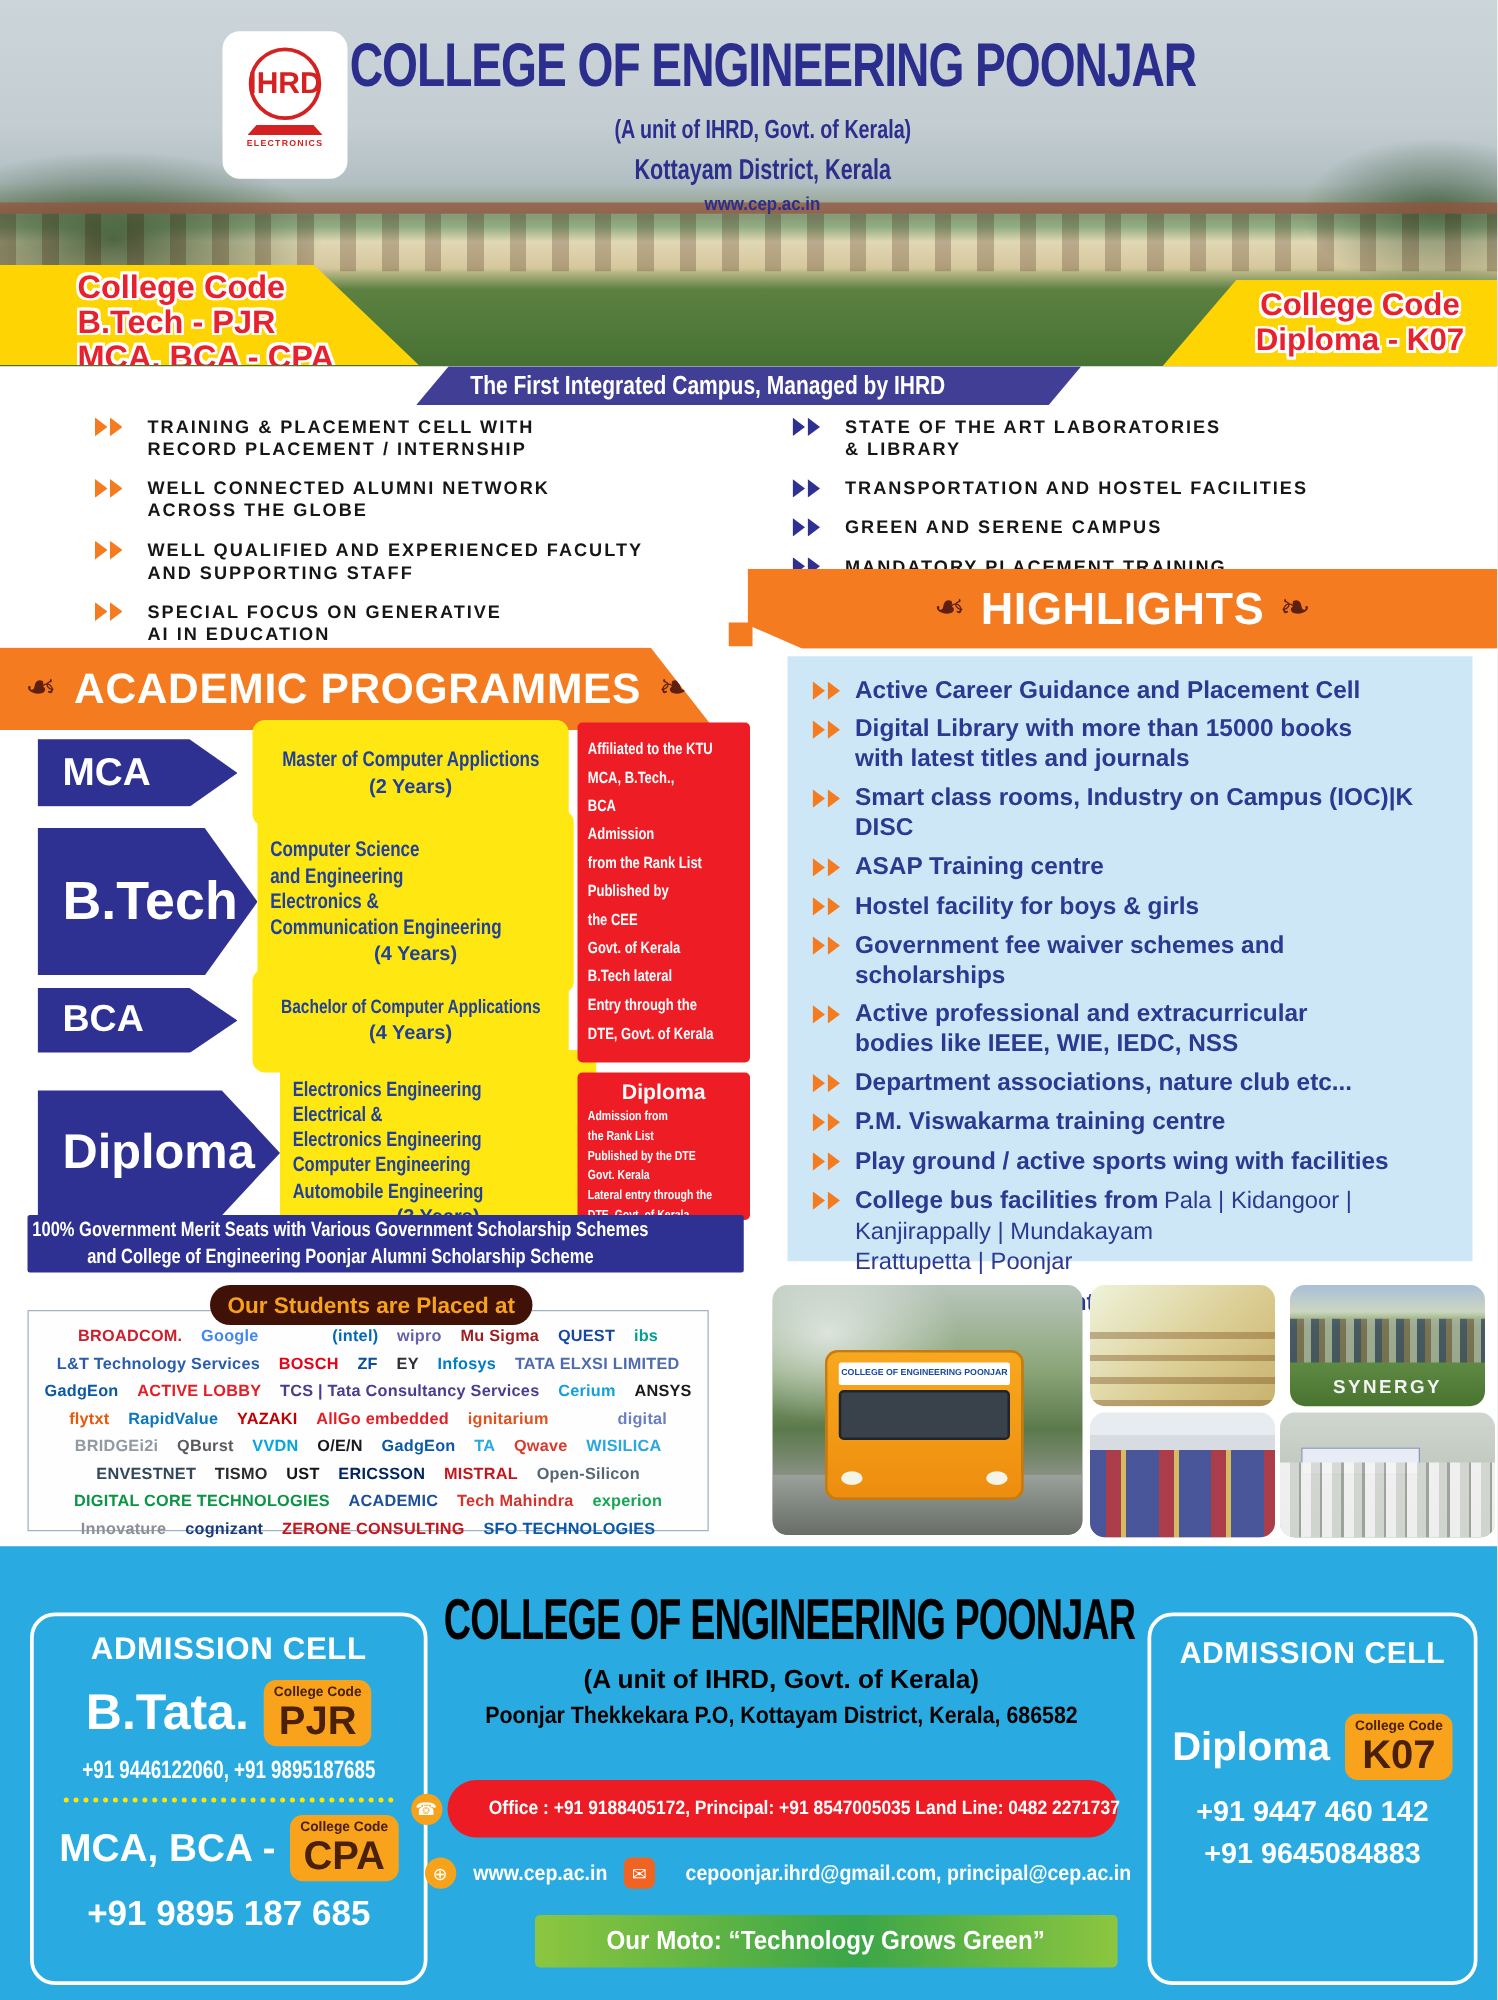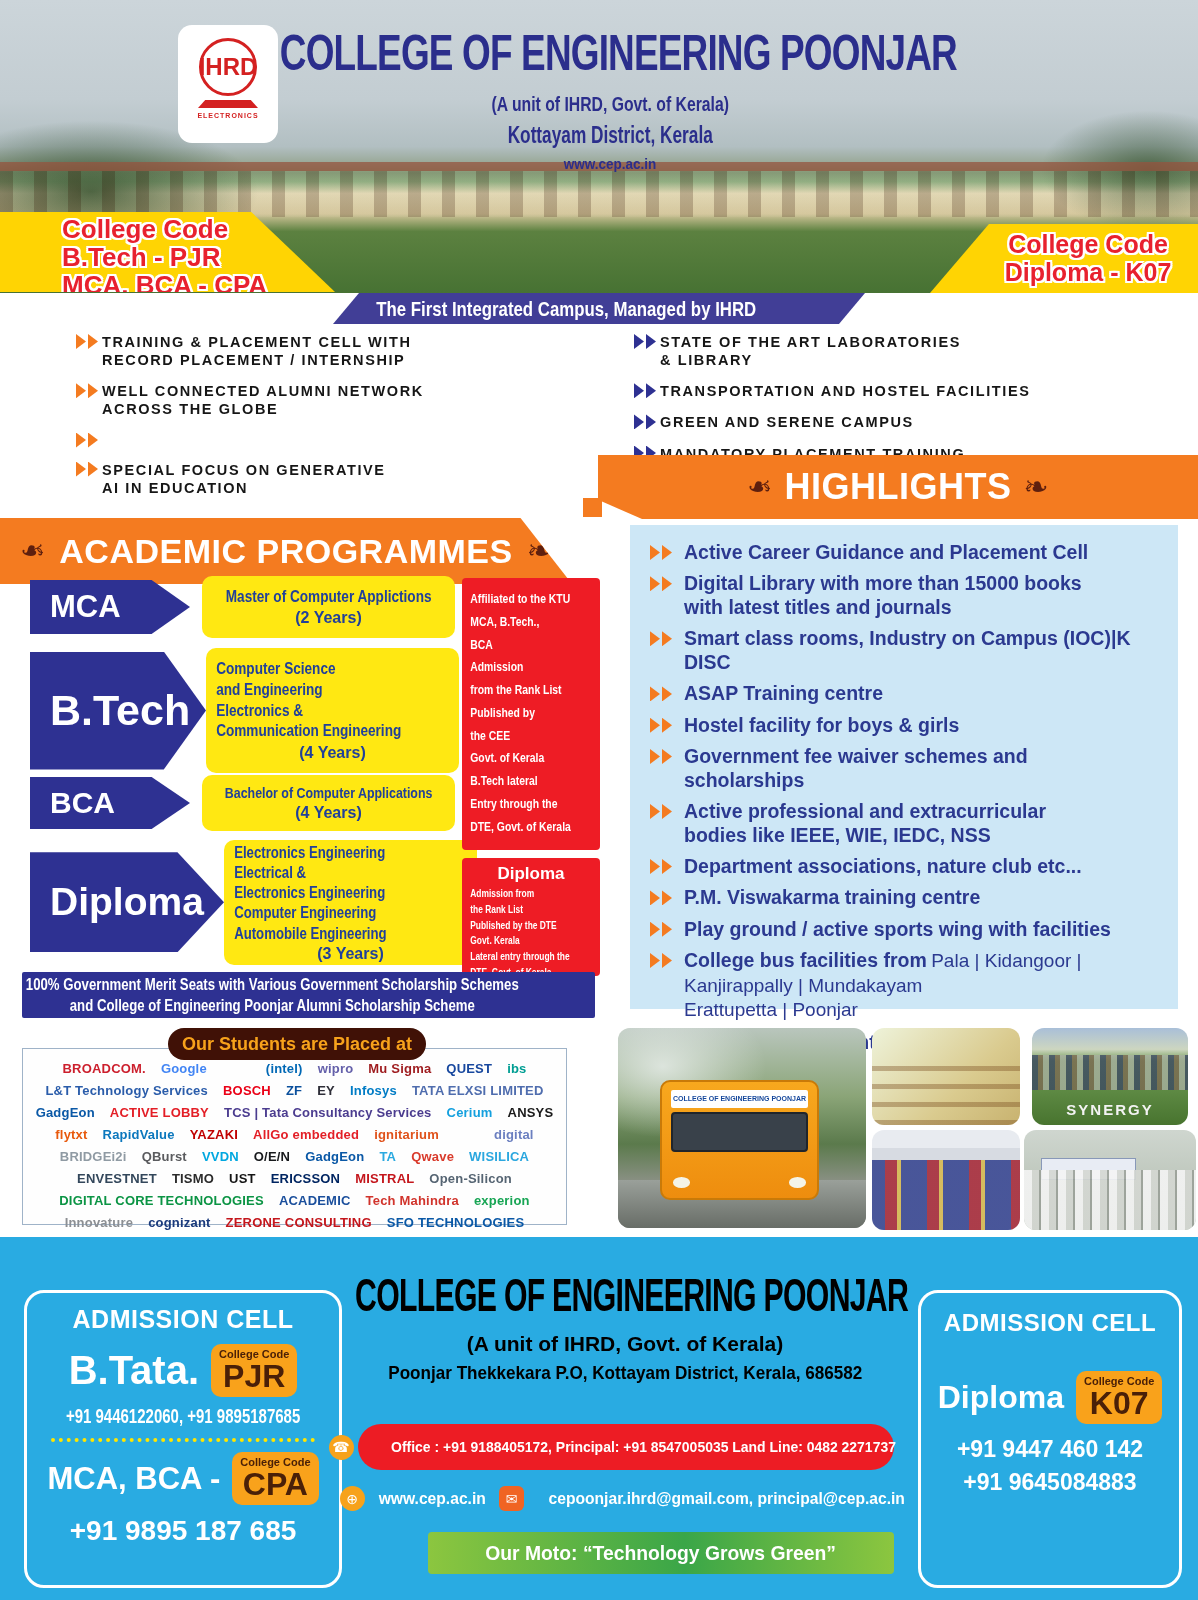--- a/index.html
+++ b/index.html
@@ -37,38 +37,38 @@
     padding:6px 8px 0 56px;clip-path:polygon(22% 0,100% 0,100% 100%,0 100%);
     text-shadow:-2px -2px 0 #fff,2px -2px 0 #fff,-2px 2px 0 #fff,2px 2px 0 #fff,0 2px 0 #fff,0 -2px 0 #fff,2px 0 0 #fff,-2px 0 0 #fff}
   .ribbon{left:333px;top:293px;width:532px;height:31px;background:#413e96;color:#fff;
     font-size:21px;font-weight:800;display:flex;align-items:center;justify-content:center;
     clip-path:polygon(26px 0,100% 0,calc(100% - 26px) 100%,0 100%)}
   .ribbon-inner{white-space:nowrap;text-align:center}
   
   .features{display:flex;flex-direction:column;gap:13px}
   .features-left{left:76px;top:333px;width:540px}
   .features-right{left:634px;top:333px;width:552px}
-  .feat-item{display:flex;gap:4px;align-items:flex-start}
+  .feat-item{display:flex;gap:20px;align-items:flex-start}
   .feat-text{font-size:14.5px;font-weight:800;letter-spacing:1.6px;line-height:1.25;color:#161616;white-space:pre-line}
   .chev{display:inline-flex;gap:2px;margin-top:1px;flex:none}
   .chev i{display:block;width:10px;height:15px;background:currentColor;clip-path:polygon(0 0,100% 50%,0 100%)}
   .features-left .chev{color:#f47b20}
   .features-right .chev{color:#2e3192}
   
   .acad-banner{left:0;top:518px;width:572px;height:66px;background:#f47b20;
     clip-path:polygon(0 0,91% 0,100% 100%,0 100%);display:flex;align-items:center;justify-content:center;gap:14px}
   .acad-banner .t,.hl-banner .t{color:#fff;font-weight:900;font-size:34px;letter-spacing:.5px;white-space:nowrap}
   .flourish{color:#5e1f0e;font-size:30px;line-height:1}
   .flip{transform:scaleX(-1)}
   .orange-sq{left:583px;top:498px;width:19px;height:19px;background:#f47b20}
   .prog-row{position:absolute;left:30px;width:425px;display:flex;justify-content:space-between;align-items:center}
   .prog-arrow{background:#2e3192;color:#fff;font-weight:900;display:flex;align-items:center;
     padding-left:20px;clip-path:polygon(0 0,76% 0,100% 50%,76% 100%,0 100%);flex:none}
   .prog-box{width:253px;background:#ffe812;border-radius:10px;color:#21409a;font-weight:800;
-    display:flex;flex-direction:column;justify-content:center;padding:2px 10px;flex:none;overflow:hidden}
+    display:flex;flex-direction:column;justify-content:center;padding:22px 10px;flex:none;overflow:hidden}
   .prog-desc{font-size:17px;line-height:1.22;white-space:pre-line}
   .prog-desc.ctr{text-align:center}
   .prog-years{font-size:16px;text-align:center;margin-top:2px}
   .red-note{background:#ee1c25;border-radius:4px;color:#fff;font-weight:800;overflow:hidden}
   .ktu-note{left:462px;top:578px;width:138px;height:272px;padding:10px 8px;font-size:13px;line-height:1.75}
   .ktu-note .body{white-space:pre-line}
   .dip-note{left:462px;top:858px;width:138px;height:118px;padding:6px 8px;text-align:left}
   .dip-note .ttl{font-size:17px;text-align:center;font-weight:900}
   .dip-note .body{font-size:10.5px;line-height:1.5;white-space:pre-line;margin-top:2px}
   .sch-bar{left:22px;top:972px;width:573px;height:46px;background:#2e3192;color:#fff;border-radius:2px;
@@ -218,20 +218,22 @@
         </span>
     <span class="feat-text">WELL CONNECTED ALUMNI NETWORK
 ACROSS THE GLOBE</span>
   </div>
 
   <div class="feat-item">
     <span class="chev">
           <i></i>
           <i></i>
         </span>
+    <span class="feat-text">WELL QUALIFIED AND EXPERIENCED FACULTY
+AND SUPPORTING STAFF</span>
   </div>
 
   <div class="feat-item">
     <span class="chev">
           <i></i>
           <i></i>
         </span>
     <span class="feat-text">SPECIAL FOCUS ON GENERATIVE
 AI IN EDUCATION</span>
   </div>

